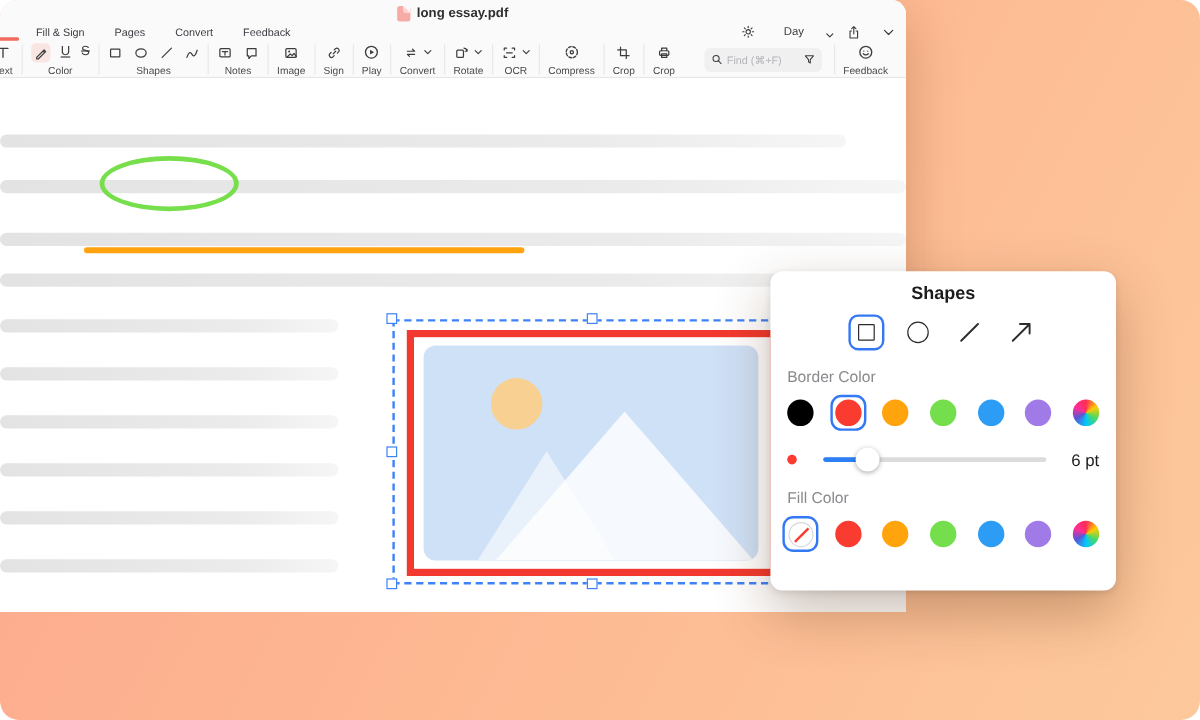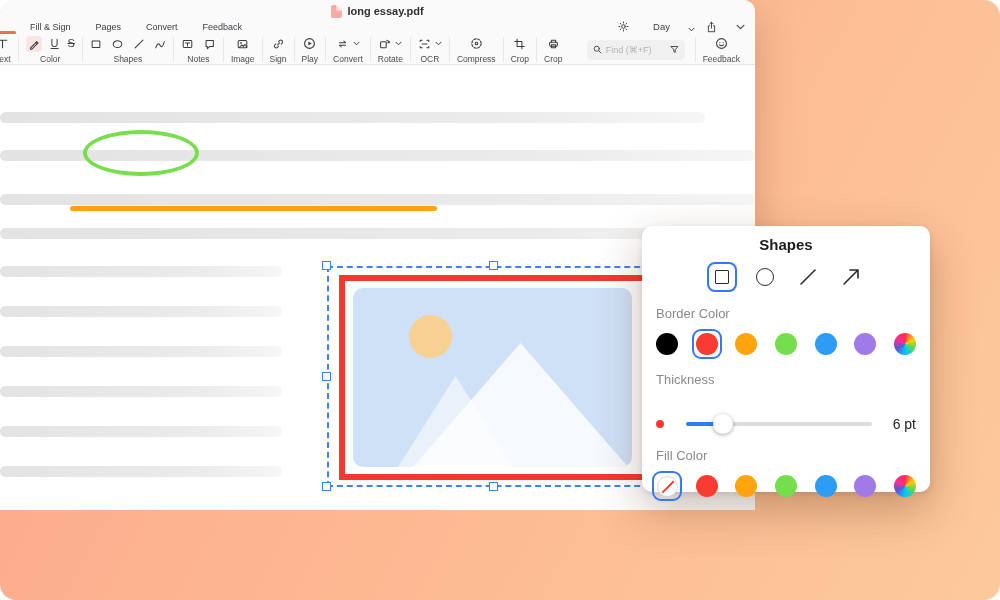--- a/index.html
+++ b/index.html
@@ -70,21 +70,21 @@
   .ci-inner { width:18px; height:18px; border:1.6px solid #2c2c2e; border-radius:50%; }
   .pop-label { margin:13px 0 0 14px; font-size:13px; color:#8a8a8e; }
   .swatch-row { margin-top:8px; display:flex; justify-content:space-between; padding:0 10px; }
   .slot { width:30px; height:30px; border-radius:9px; display:flex; align-items:center; justify-content:center; }
   .slot.sel { border:2px solid #3478f6; }
   .swatch { width:22px; height:22px; border-radius:50%; }
   .swatch.rainbow { background:conic-gradient(#ff2d55,#ffcc00,#4cd964,#00c7fc,#5856d6,#ff2d95,#ff2d55); }
   .swatch.none { width:21px; height:21px; background:#fff; border:1px solid #d8d8dc; position:relative; overflow:hidden; }
   .swatch.none::after { content:""; position:absolute; left:2px; top:9px; width:16px; height:1.8px; background:#fb3b30;
              transform:rotate(-45deg); }
-  .slider-row { margin-top:26px; display:flex; align-items:center; padding:0 14px; height:22px; }
+  .slider-row { margin-top:13px; display:flex; align-items:center; padding:0 14px; height:22px; }
   .dot-min { width:8px; height:8px; border-radius:50%; background:#fb3b30; }
   .track { position:relative; margin-left:22px; width:186px; height:4px; border-radius:2px; background:#dcdcdc; }
   .track-fill { position:absolute; left:0; top:0; height:4px; border-radius:2px; width:37px; }
   .thumb { position:absolute; left:27px; top:-8px; width:20px; height:20px; border-radius:50%; background:#fff;
            box-shadow:0 1px 4px rgba(0,0,0,.35); }
   .thick-val { margin-left:auto; font-size:14px; color:#1c1c1e; }
 </style>
 </head>
 <body>
 
@@ -394,21 +394,20 @@
           <div class="swatch" style="background: rgb(45, 156, 244);"></div>
         </div>
       <div class="slot">
           <div class="swatch" style="background: rgb(160, 123, 232);"></div>
         </div>
       <div class="slot">
           <div class="swatch rainbow"></div>
         </div>
     </div>
 
-    <div class="pop-label">Thickness</div>
     <div class="slider-row">
       <div class="dot-min"></div>
       <div class="track">
         <div class="track-fill" style="background: rgb(45, 127, 246);"></div>
         <div class="thumb"></div>
       </div>
       <div class="thick-val">6 pt</div>
     </div>
 
     <div class="pop-label">Fill Color</div>

